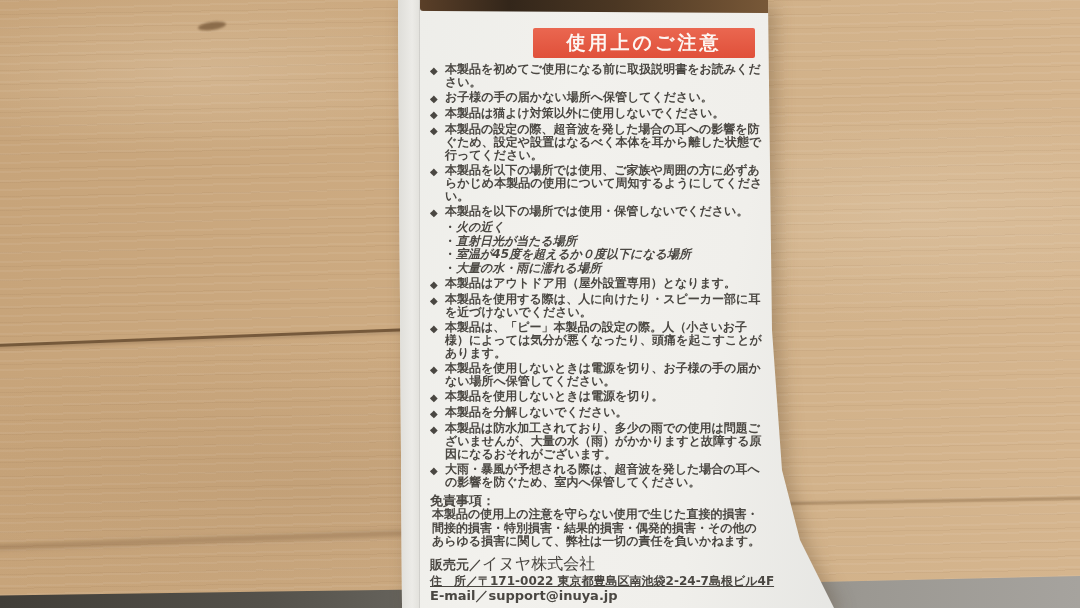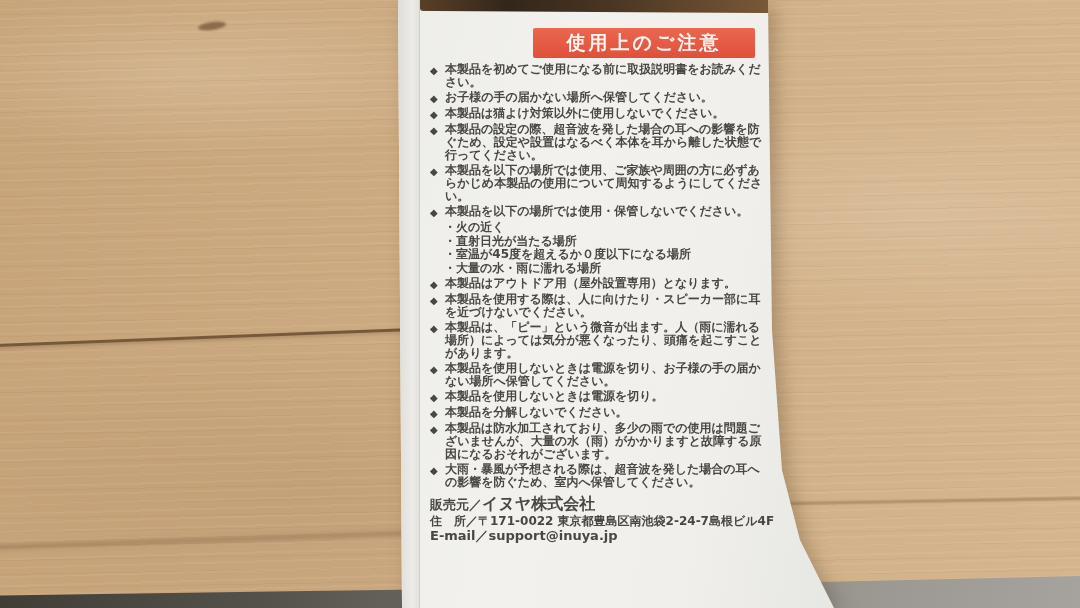--- a/index.html
+++ b/index.html
@@ -50,28 +50,28 @@
   .label-content{position:absolute;left:34px;top:63px;width:338px;color:#4a4742;
     font-weight:600;filter:blur(.25px);}
   .intro{font-size:13px;line-height:14px;margin-bottom:5px;word-break:break-all;}
   ul.plist{list-style:none;margin:0;padding:0;font-size:12px;line-height:13px;}
   .p-item{display:flex;margin-bottom:2px;}
   .p-item .bullet{flex:0 0 15px;font-size:10px;padding-top:1px;}
   .p-item .p-text{flex:1;word-break:break-all;}
   ul.sub-list{list-style:none;margin:0 0 2px 0;padding:0 0 0 14px;font-size:12px;line-height:13.5px;}
   .s-item{display:flex;}
   .s-item .dot{flex:0 0 11px;}
-  .s-item .s-text{flex:1;word-break:break-all;}
+  .s-item .s-text{flex:1;word-break:break-all;font-style:italic;}
   .disclaimer{margin-top:4px;}
   .disc-head{font-size:13px;line-height:15px;font-weight:bold;}
   .disc-body{font-size:12px;line-height:13.5px;word-break:break-all;padding-left:2px;}
   .seller{margin-top:6px;}
   .seller-line1{font-size:13px;line-height:18px;white-space:nowrap;}
-  .seller-line1 .name{font-size:16px;font-weight:bold;}
-  .seller-line2{font-size:12px;line-height:14px;white-space:nowrap;}
+  .seller-line1 .name{font-size:16px;font-weight:normal;}
+  .seller-line2{font-size:12px;line-height:14px;white-space:nowrap;text-decoration:underline;}
   .seller-line3{font-size:13px;line-height:15px;font-family:"DejaVu Sans",sans-serif;}
 </style>
 </head>
 <body>
 
 <div id="stage">
 
   <div class="wood-grain"></div>
   <div class="seam-a"></div>
   <div class="seam-b"></div>
@@ -140,21 +140,21 @@
           <li class="p-item">
             <span class="bullet">◆</span>
             <span class="p-text">本製品はアウトドア用（屋外設置専用）となります。</span>
           </li>
           <li class="p-item">
             <span class="bullet">◆</span>
             <span class="p-text">本製品を使用する際は、人に向けたり・スピーカー部に耳を近づけないでください。</span>
           </li>
           <li class="p-item">
             <span class="bullet">◆</span>
-            <span class="p-text">本製品は、「ピー」という微音が出ます。人（雨に濡れる場所）によっては気分が悪くなったり、頭痛を起こすことがあります。</span>
+            <span class="p-text">本製品は、「ピー」本製品の設定の際。人（小さいお子様）によっては気分が悪くなったり、頭痛を起こすことがあります。</span>
           </li>
           <li class="p-item">
             <span class="bullet">◆</span>
             <span class="p-text">本製品を使用しないときは電源を切り、お子様の手の届かない場所へ保管してください。</span>
           </li>
           <li class="p-item">
             <span class="bullet">◆</span>
             <span class="p-text">本製品を使用しないときは電源を切り。</span>
           </li>
           <li class="p-item">
@@ -165,20 +165,22 @@
             <span class="bullet">◆</span>
             <span class="p-text">本製品は防水加工されており、多少の雨での使用は問題ございませんが、大量の水（雨）がかかりますと故障する原因になるおそれがございます。</span>
           </li>
           <li class="p-item">
             <span class="bullet">◆</span>
             <span class="p-text">大雨・暴風が予想される際は、超音波を発した場合の耳への影響を防ぐため、室内へ保管してください。</span>
           </li>
         </ul>
 
         <div class="disclaimer">
+          <div class="disc-head">免責事項：</div>
+          <div class="disc-body">本製品の使用上の注意を守らない使用で生じた直接的損害・間接的損害・特別損害・結果的損害・偶発的損害・その他のあらゆる損害に関して、弊社は一切の責任を負いかねます。</div>
         </div>
 
         <div class="seller">
           <div class="seller-line1">
             <span>販売元／</span><span class="name">イヌヤ株式会社</span>
           </div>
           <div class="seller-line2">
             <span>住　所／</span><span>〒171-0022 東京都豊島区南池袋2-24-7島根ビル4F</span>
           </div>
           <div class="seller-line3">

